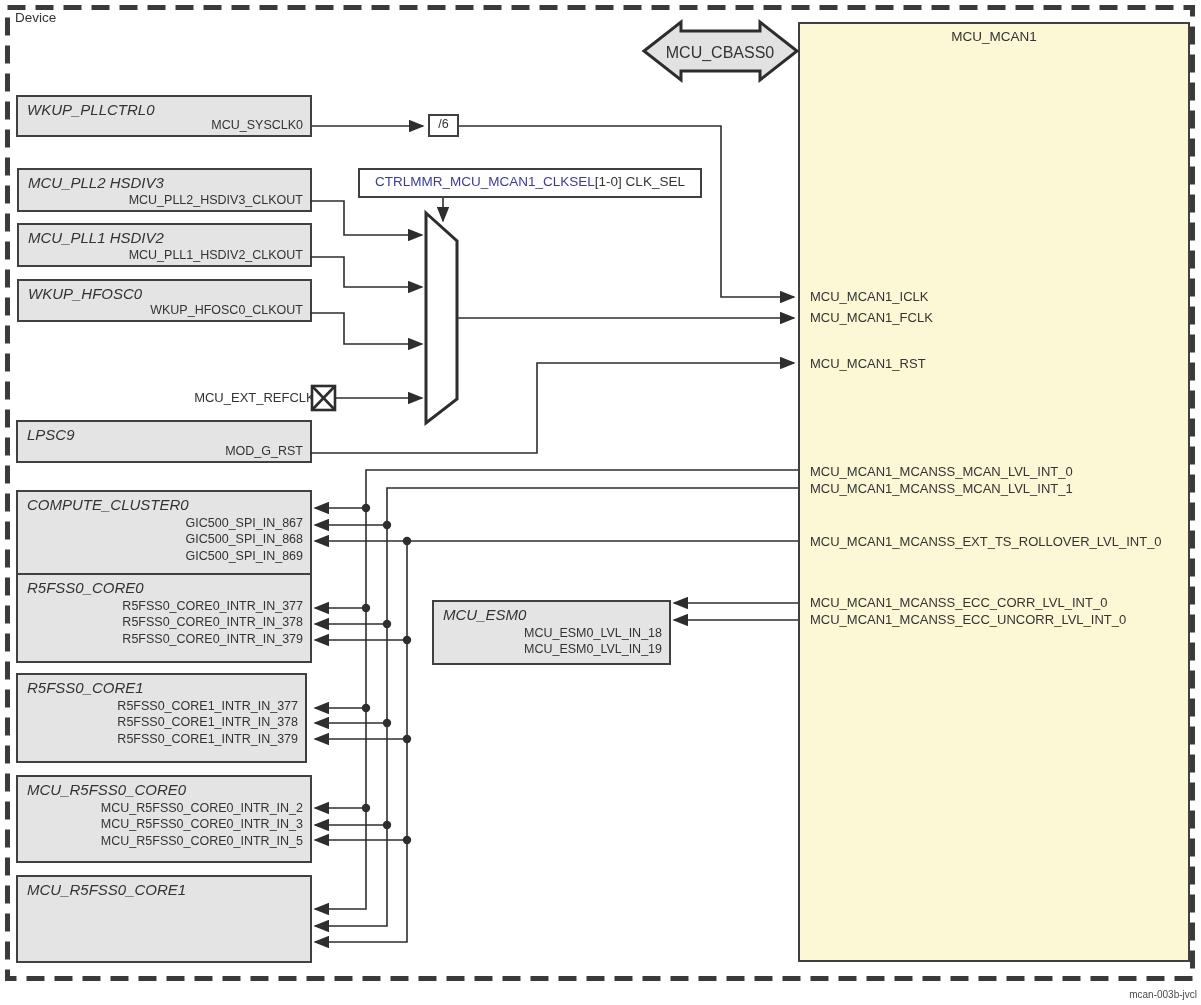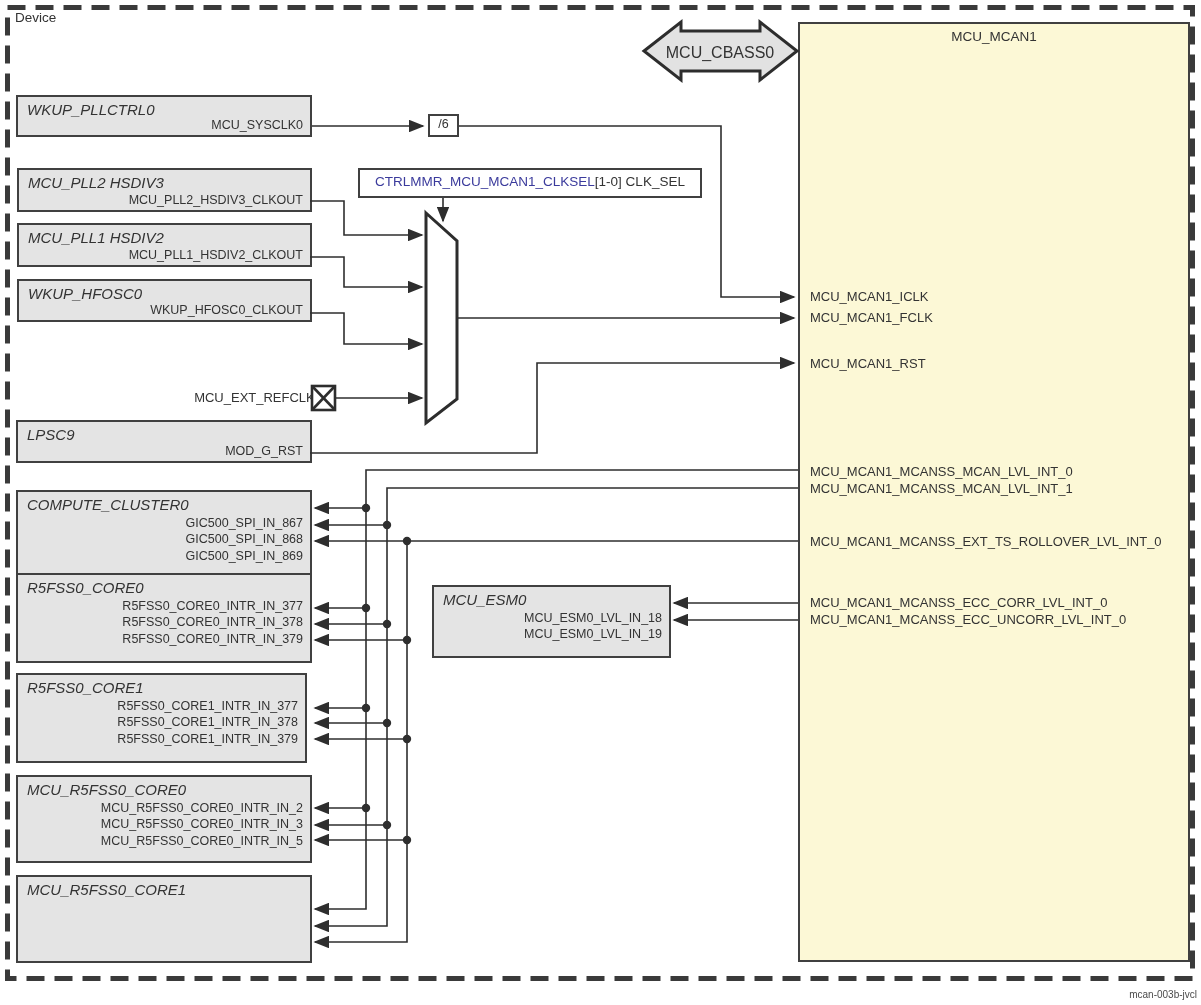--- a/index.html
+++ b/index.html
@@ -15,21 +15,21 @@
   .b-pllctrl{left:16px;top:95px;width:296px;height:42px;}
   .b-pll2{left:17px;top:168px;width:295px;height:44px;}
   .b-pll1{left:17px;top:223px;width:295px;height:44px;}
   .b-hfosc{left:17px;top:279px;width:295px;height:43px;}
   .b-lpsc{left:16px;top:420px;width:296px;height:43px;}
   .b-cc0{left:16px;top:474px;width:296px;height:88px;margin-top:16px;}
   .b-r5c0{left:16px;top:573px;width:296px;height:90px;}
   .b-r5c1{left:16px;top:673px;width:291px;height:90px;}
   .b-mr5c0{left:16px;top:775px;width:296px;height:88px;}
   .b-mr5c1{left:16px;top:875px;width:296px;height:88px;}
-  .b-esm{left:432px;top:585px;width:239px;height:73px;}
+  .b-esm{left:432px;top:600px;width:239px;height:65px;}
   .b-mcan{left:798px;top:22px;width:392px;height:940px;}
   .mcan-title{position:absolute;left:0;top:5px;width:100%;text-align:center;font-size:13.5px;}
   .port{position:absolute;left:810px;font-size:13px;white-space:nowrap;}
   .p-iclk{top:289px}.p-fclk{top:310px}.p-rst{top:356px}
   .p-int0{top:464px}.p-int1{top:481px}.p-roll{top:534px}
   .p-ecorr{top:595px}.p-euncorr{top:612px}
   .b-clksel{left:358px;top:168px;width:344px;height:30px;text-align:center;line-height:24px;font-size:13.5px;white-space:nowrap;}
   .reg-blue{color:#3b3b9c;text-align:center;}
   .b-div6{left:428px;top:114px;width:31px;height:23px;text-align:center;line-height:17px;font-size:12.5px;}
   .device-label{position:absolute;left:15px;top:10px;font-size:13.5px;}

